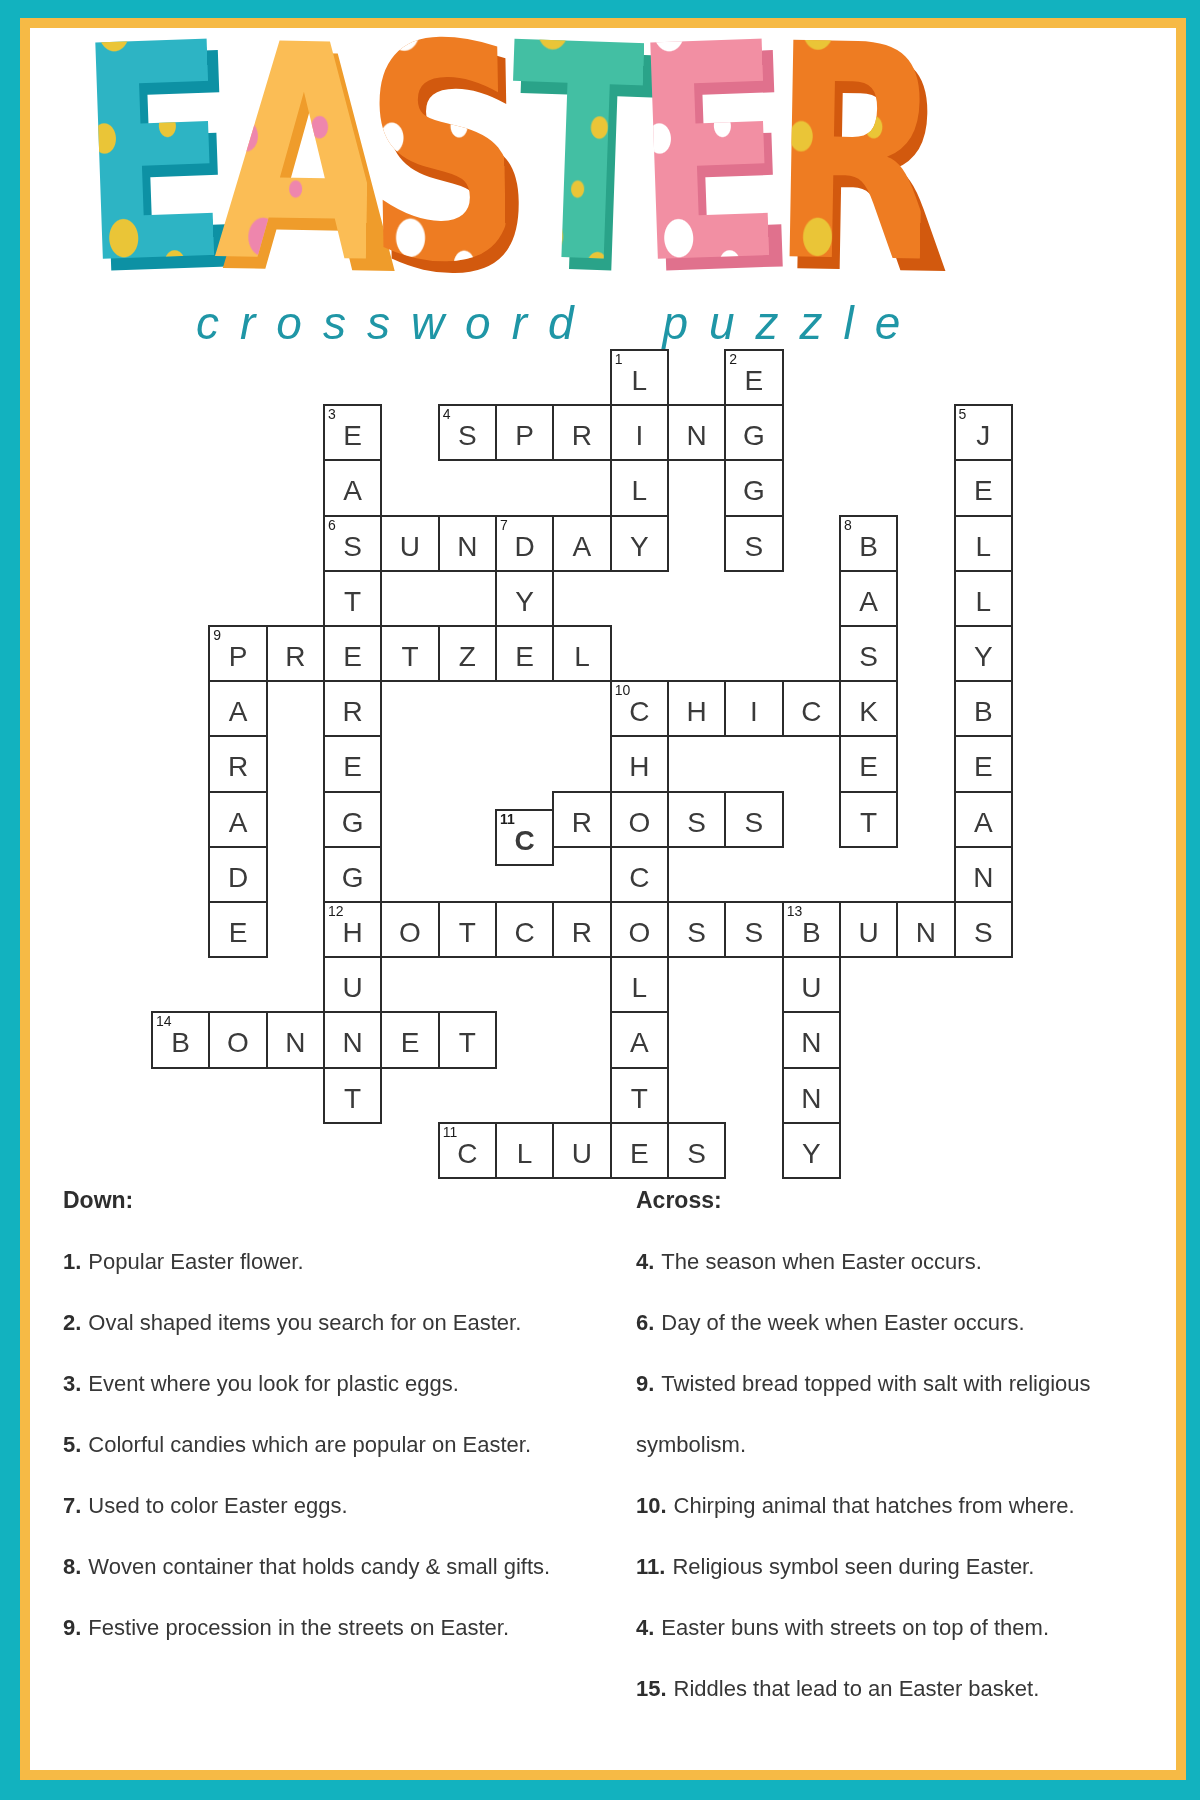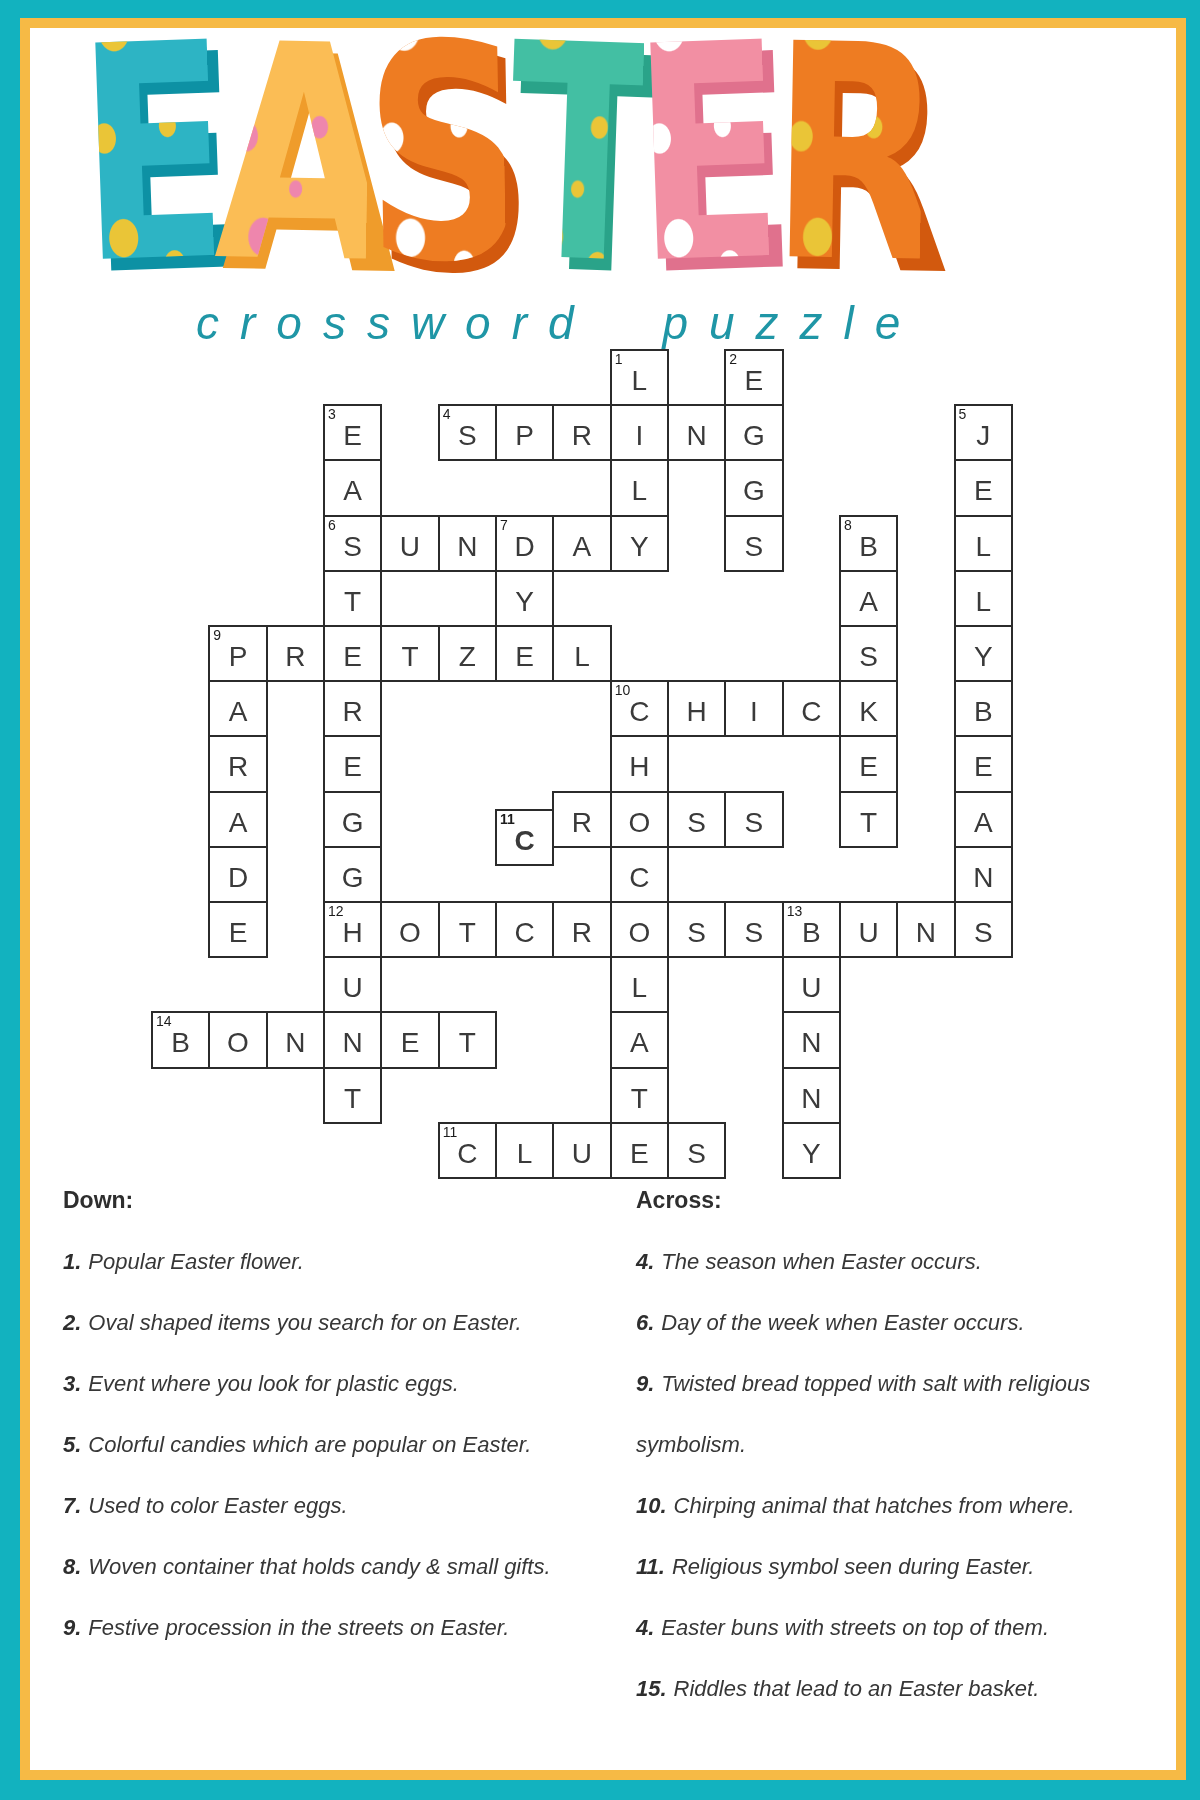--- a/index.html
+++ b/index.html
@@ -76,21 +76,20 @@
   .clue-col.down   { left:33px;  width:550px; }
   .clue-col.across { left:606px; width:575px; }
   .clue-heading {
     height:61px; line-height:61px;
     font-size:23px; font-weight:bold; color:#2e2e2e;
   }
   .clue-line {
     height:61px; line-height:61px;
     font-size:22px; color:#373737;
     white-space:nowrap;
-    font-style:italic;
   }
   .clue-num { font-weight:bold; margin-right:7px; color:#2e2e2e; }
 </style>
 </head>
 <body>
 
 <div class="paper">
 
   <div class="easter-title">
       <span class="tletter" style="--rot: -2deg;"><span class="tshadow" style="color: rgb(13, 145, 164);">E</span><span class="tface" style="color: rgb(45, 180, 196); background-color: rgb(45, 180, 196); background-image: radial-gradient(circle at 30% 14%, rgb(234, 197, 55) 15px, transparent 16px), radial-gradient(circle at 72% 12%, rgb(234, 197, 55) 9px, transparent 10px), radial-gradient(circle at 20% 45%, rgb(234, 197, 55) 11px, transparent 12px), radial-gradient(circle at 68% 42%, rgb(234, 197, 55) 8px, transparent 9px), radial-gradient(circle at 32% 74%, rgb(234, 197, 55) 14px, transparent 15px), radial-gradient(circle at 70% 82%, rgb(234, 197, 55) 10px, transparent 11px), radial-gradient(circle at 53% 60%, rgb(234, 197, 55) 6px, transparent 7px);">E</span></span>

